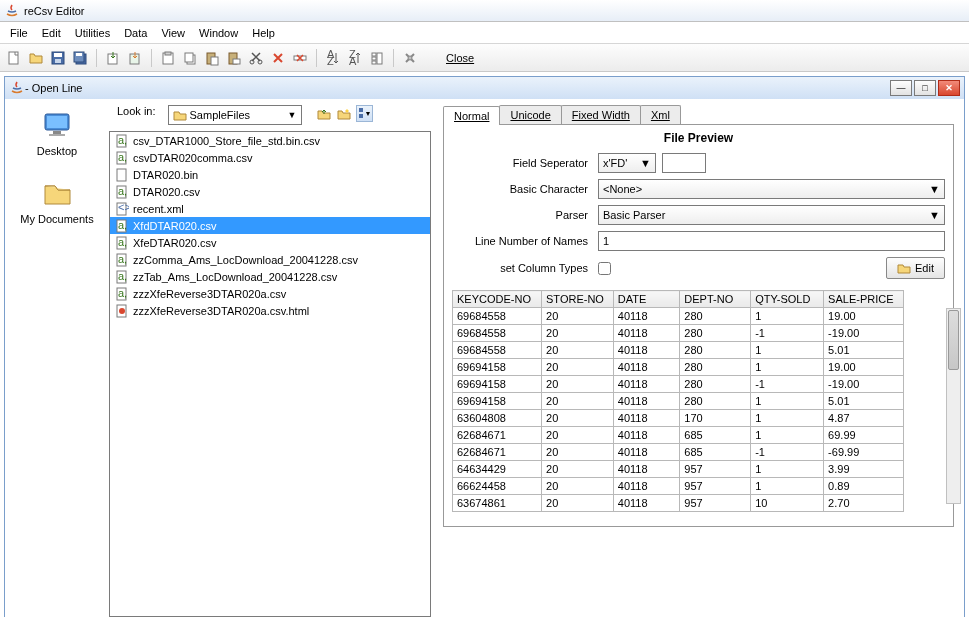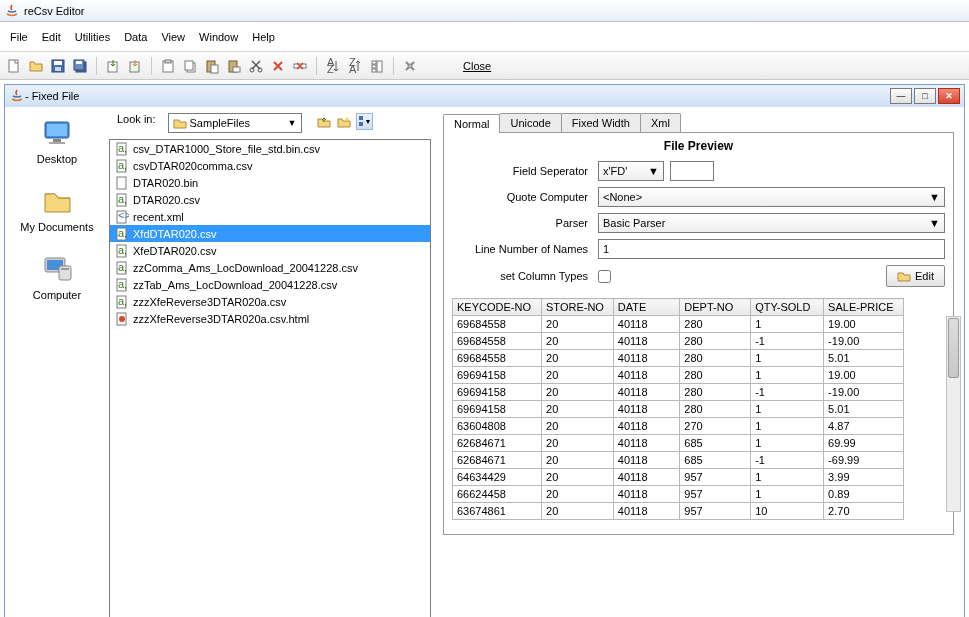--- a/index.html
+++ b/index.html
@@ -1,25 +1,25 @@
 <!DOCTYPE html>
 <html><head>
 <meta charset="utf-8">
 <style>
 * { box-sizing: border-box; margin: 0; padding: 0; font-family: Tahoma, Arial, sans-serif; font-size: 11px; }
 body { background: #fff; width: 969px; height: 617px; overflow: hidden; }
 
 .titlebar { height: 22px; background: linear-gradient(#fff,#e7eef7); border-bottom: 1px solid #c0c0c0; display: flex; align-items: center; padding: 0 4px; }
 .titlebar .java-icon { width: 16px; height: 16px; margin-right: 4px; }
-.menubar { height: 30px; background: #fff; border-bottom: 1px solid #d6d6d6; display: flex; align-items: center; padding: 0 4px; gap: 2px; }
+.menubar { height: 22px; background: #fff; border-bottom: 1px solid #d6d6d6; display: flex; align-items: center; padding: 0 4px; gap: 2px; }
 .menubar span { padding: 2px 6px; cursor: default; }
 .toolbar { height: 28px; background: linear-gradient(#fdfdfd,#ececec); border-bottom: 1px solid #c9c9c9; display: flex; align-items: center; padding: 0 6px; gap: 6px; }
 .tb-icon { width: 16px; height: 16px; display:inline-block; }
 .tb-sep { width:1px; height:18px; background:#c9c9c9; margin:0 2px;}
-.close-label { margin-left: 39px; text-decoration: underline; }
+.close-label { margin-left: 22px; text-decoration: underline; }
 
 .subwindow { margin: 4px; border: 1px solid #7a9ecb; }
 .sub-titlebar { height: 22px; background: linear-gradient(#eaf2fb,#cfe0f5); display: flex; align-items: center; padding: 0 4px; }
 .sub-titlebar .spacer { flex: 1; }
 .win-btn { width: 22px; height: 16px; border: 1px solid #7a7a7a; background: linear-gradient(#fdfdfd,#e2e2e2); margin-left: 2px; display:flex;align-items:center;justify-content:center;font-size:9px;font-family:Arial;}
 .win-btn.close-x { background: linear-gradient(#f28a7a,#d9472f); border-color:#b02b18; color:#fff; font-weight:bold;}
 
 .dialog-body { display: flex; height: 524px; background: #fff; }
 
 .nav-col { width: 104px; padding: 8px 4px; }
@@ -34,21 +34,21 @@
 .mini-icons { display:flex; gap:3px; margin-left:2px;}
 .mini-icons div{width:17px;height:17px;display:flex;align-items:center;justify-content:center;}
 
 .file-list { border:1px solid #7a7a7a; background:#fff; height:486px; overflow:auto; }
 .file-item { display:flex; align-items:center; padding:1px 4px; gap:4px; cursor:default;}
 .file-item.selected { background:#3399ff; color:#fff; }
 .file-icon { width:15px; height:15px; display:inline-flex;align-items:center;justify-content:center;font-size:11px;}
 
 .right-panel { flex:1; padding: 6px 10px 6px 8px; }
 .tabs { display:flex; border-bottom:1px solid #999; }
-.tab { padding:3px 10px; border:1px solid #999; border-bottom:none; background:#ececec; margin-right:-1px; cursor:default; border-radius:2px 2px 0 0;}
+.tab { padding:3px 10px; border:1px solid #999; border-bottom:none; background:#ececec; margin-right:-1px; cursor:default; border-radius:2px 2px 0 0;text-decoration:underline;}
 .tab.active { background:#fff; position:relative; top:1px;}
 .panel { border:1px solid #999; border-top:none; padding:6px 8px 12px; }
 .panel h3 { text-align:center; font-weight:bold; font-size:12px; margin-bottom:8px;}
 .form-row { display:flex; align-items:center; margin-bottom:6px; gap:6px;}
 .form-row .lbl { width:140px; text-align:right; padding-right:4px;}
 .sel { height:20px; border:1px solid #7a7a7a; background:linear-gradient(#fff,#eee); display:flex; align-items:center; padding:0 4px;}
 .txt { height:20px; border:1px solid #7a7a7a; background:#fff; padding:0 4px;}
 .btn { height:22px; border:1px solid #888; background:linear-gradient(#fdfdfd,#e5e5e5); padding:0 10px; display:inline-flex;align-items:center;gap:4px; border-radius:2px; cursor:default;}
 
 .grid-wrap { margin-top:11px; position:relative; height:224px;}
@@ -201,21 +201,21 @@
 
 <div class="subwindow">
   <div class="sub-titlebar">
     <span class="java-icon">
       <svg width="16" height="16">
           <path d="M3 11 Q8 14 13 11" stroke="#d97b2e" fill="none" stroke-width="1.5"></path>
           <path d="M4 8 Q8 10 12 8" stroke="#4a6da7" fill="none" stroke-width="1.5"></path>
           <path d="M8 2 Q6 5 8 7" stroke="#d9472f" fill="none" stroke-width="1.5"></path>
         </svg>
     </span>
-    <span> - Fixed File</span>
+    <span> - Open Line</span>
     <span class="spacer"></span>
     <span class="win-btn">—</span>
     <span class="win-btn">□</span>
     <span class="win-btn close-x">✕</span>
   </div>
 
   <div class="dialog-body">
 
     <div class="nav-col" id="navcol">
         <div class="nav-item">
@@ -231,31 +231,20 @@
         </div>
         <div class="nav-item">
           <div class="ico">
             <svg width="36" height="34">
               <path d="M6 10h10l3 4h12v14H6z" fill="#f6d67a" stroke="#b0893a"></path>
               <path d="M6 10h10l3 4h12" fill="#f9e6a7" stroke="#b0893a"></path>
             </svg>
           </div>
           <span>My Documents</span>
         </div>
-        <div class="nav-item">
-          <div class="ico">
-            <svg width="36" height="34">
-              <rect x="6" y="6" width="20" height="14" rx="2" fill="#d0d0d0" stroke="#888"></rect>
-              <rect x="8" y="8" width="16" height="10" fill="#4a8ed9"></rect>
-              <rect x="20" y="14" width="12" height="14" rx="2" fill="#e0e0e0" stroke="#888"></rect>
-              <rect x="22" y="16" width="8" height="2" fill="#999"></rect>
-            </svg>
-          </div>
-          <span>Computer</span>
-        </div>
       </div>
 
     <div class="center-col">
       <div class="lookin-row">
         <span style="flex:0 0 auto;">Look in:</span>
         <div class="combo" style="width:134px;flex:0 0 134px;">
           <svg width="14" height="14">
               <path d="M1 4h5l1 2h6v6H1z" fill="#f6d67a" stroke="#b0893a"></path>
             </svg>
           <span style="margin-left:3px;">SampleFiles</span>
@@ -392,29 +381,29 @@
           <div class="tab active">Normal</div>
           <div class="tab">Unicode</div>
           <div class="tab">Fixed Width</div>
           <div class="tab">Xml</div>
         </div>
       <div class="panel">
         <h3>File Preview</h3>
 
         <div class="form-row">
           <span class="lbl">Field Seperator</span>
-          <div class="sel" style="width:66px;">
+          <div class="sel" style="width:58px;">
               <span>x'FD'</span>
               <span class="arrow" style="margin-left:auto;">▼</span>
             </div>
           <input class="txt" style="width: 44px;">
         </div>
 
         <div class="form-row">
-          <span class="lbl">Quote Computer</span>
+          <span class="lbl">Basic Character</span>
           <div class="sel" style="flex:1;">
               <span>&lt;None&gt;</span>
               <span class="arrow" style="margin-left:auto;">▼</span>
             </div>
         </div>
 
         <div class="form-row">
           <span class="lbl">Parser</span>
           <div class="sel" style="flex:1;">
               <span>Basic Parser</span>
@@ -496,21 +485,21 @@
                   <td>20</td>
                   <td>40118</td>
                   <td>280</td>
                   <td>1</td>
                   <td>5.01</td>
                 </tr>
                 <tr>
                   <td>63604808</td>
                   <td>20</td>
                   <td>40118</td>
-                  <td>270</td>
+                  <td>170</td>
                   <td>1</td>
                   <td>4.87</td>
                 </tr>
                 <tr>
                   <td>62684671</td>
                   <td>20</td>
                   <td>40118</td>
                   <td>685</td>
                   <td>1</td>
                   <td>69.99</td>

